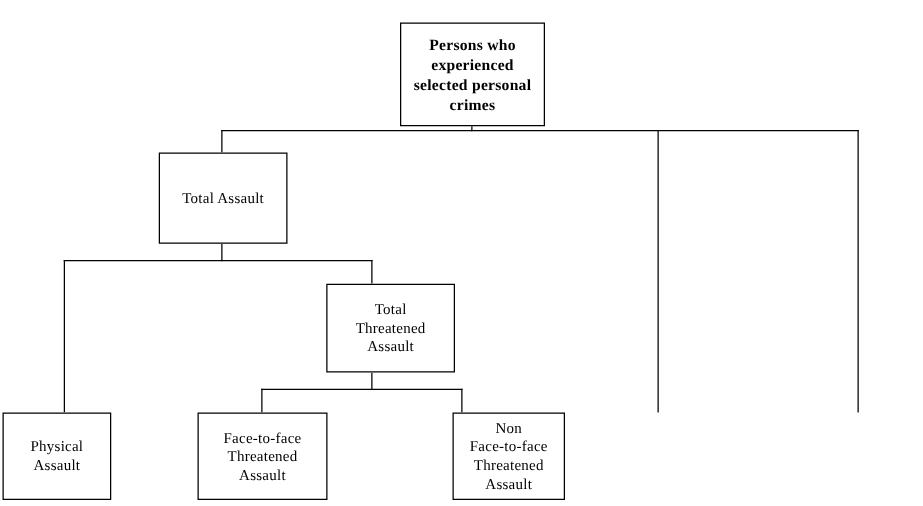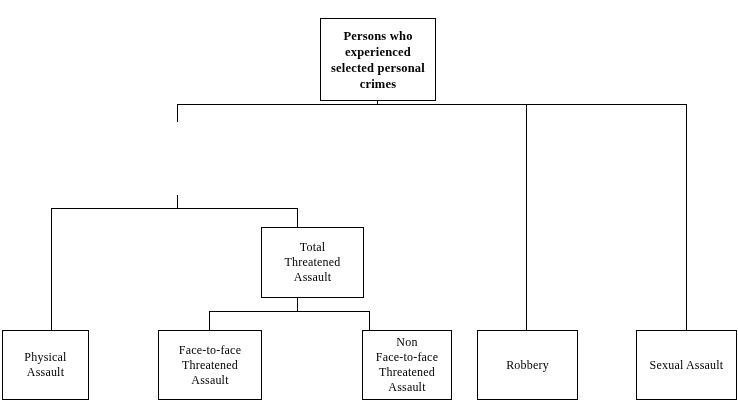--- a/index.html
+++ b/index.html
@@ -69,20 +69,23 @@
   <div class="connector v" style="left:209px; top:311px; height:19px;"></div>
   <div class="connector v" style="left:369px; top:311px; height:19px;"></div>
 
   <div class="node root" style="left:320px; top:2px; width:116px; height:83px;margin-top:16px;">
     <span class="label">Persons who
 experienced
 selected personal
 crimes</span>
   </div>
 
+  <div class="node" style="left:127px; top:122px; width:103px; height:73px;">
+    <span class="label">Total Assault</span>
+  </div>
 
   <div class="node" style="left:246px; top:227px; width:103px; height:71px;margin-left:15px;">
     <span class="label">Total
 Threatened
 Assault</span>
   </div>
 
   <div class="node" style="left:2px; top:330px; width:87px; height:70px;">
     <span class="label">Physical
 Assault</span>
@@ -94,21 +97,15 @@
 Assault</span>
   </div>
 
   <div class="node" style="left:318px; top:330px; width:90px; height:70px;margin-left:44px;">
     <span class="label">Non
 Face-to-face
 Threatened
 Assault</span>
   </div>
 
-  <div class="node" style="left:477px; top:330px; width:101px; height:70px;">
-    <span class="label">Robbery</span>
-  </div>
 
-  <div class="node" style="left:636px; top:330px; width:101px; height:70px;">
-    <span class="label">Sexual Assault</span>
-  </div>
 
 </div>
 
 </body></html>

